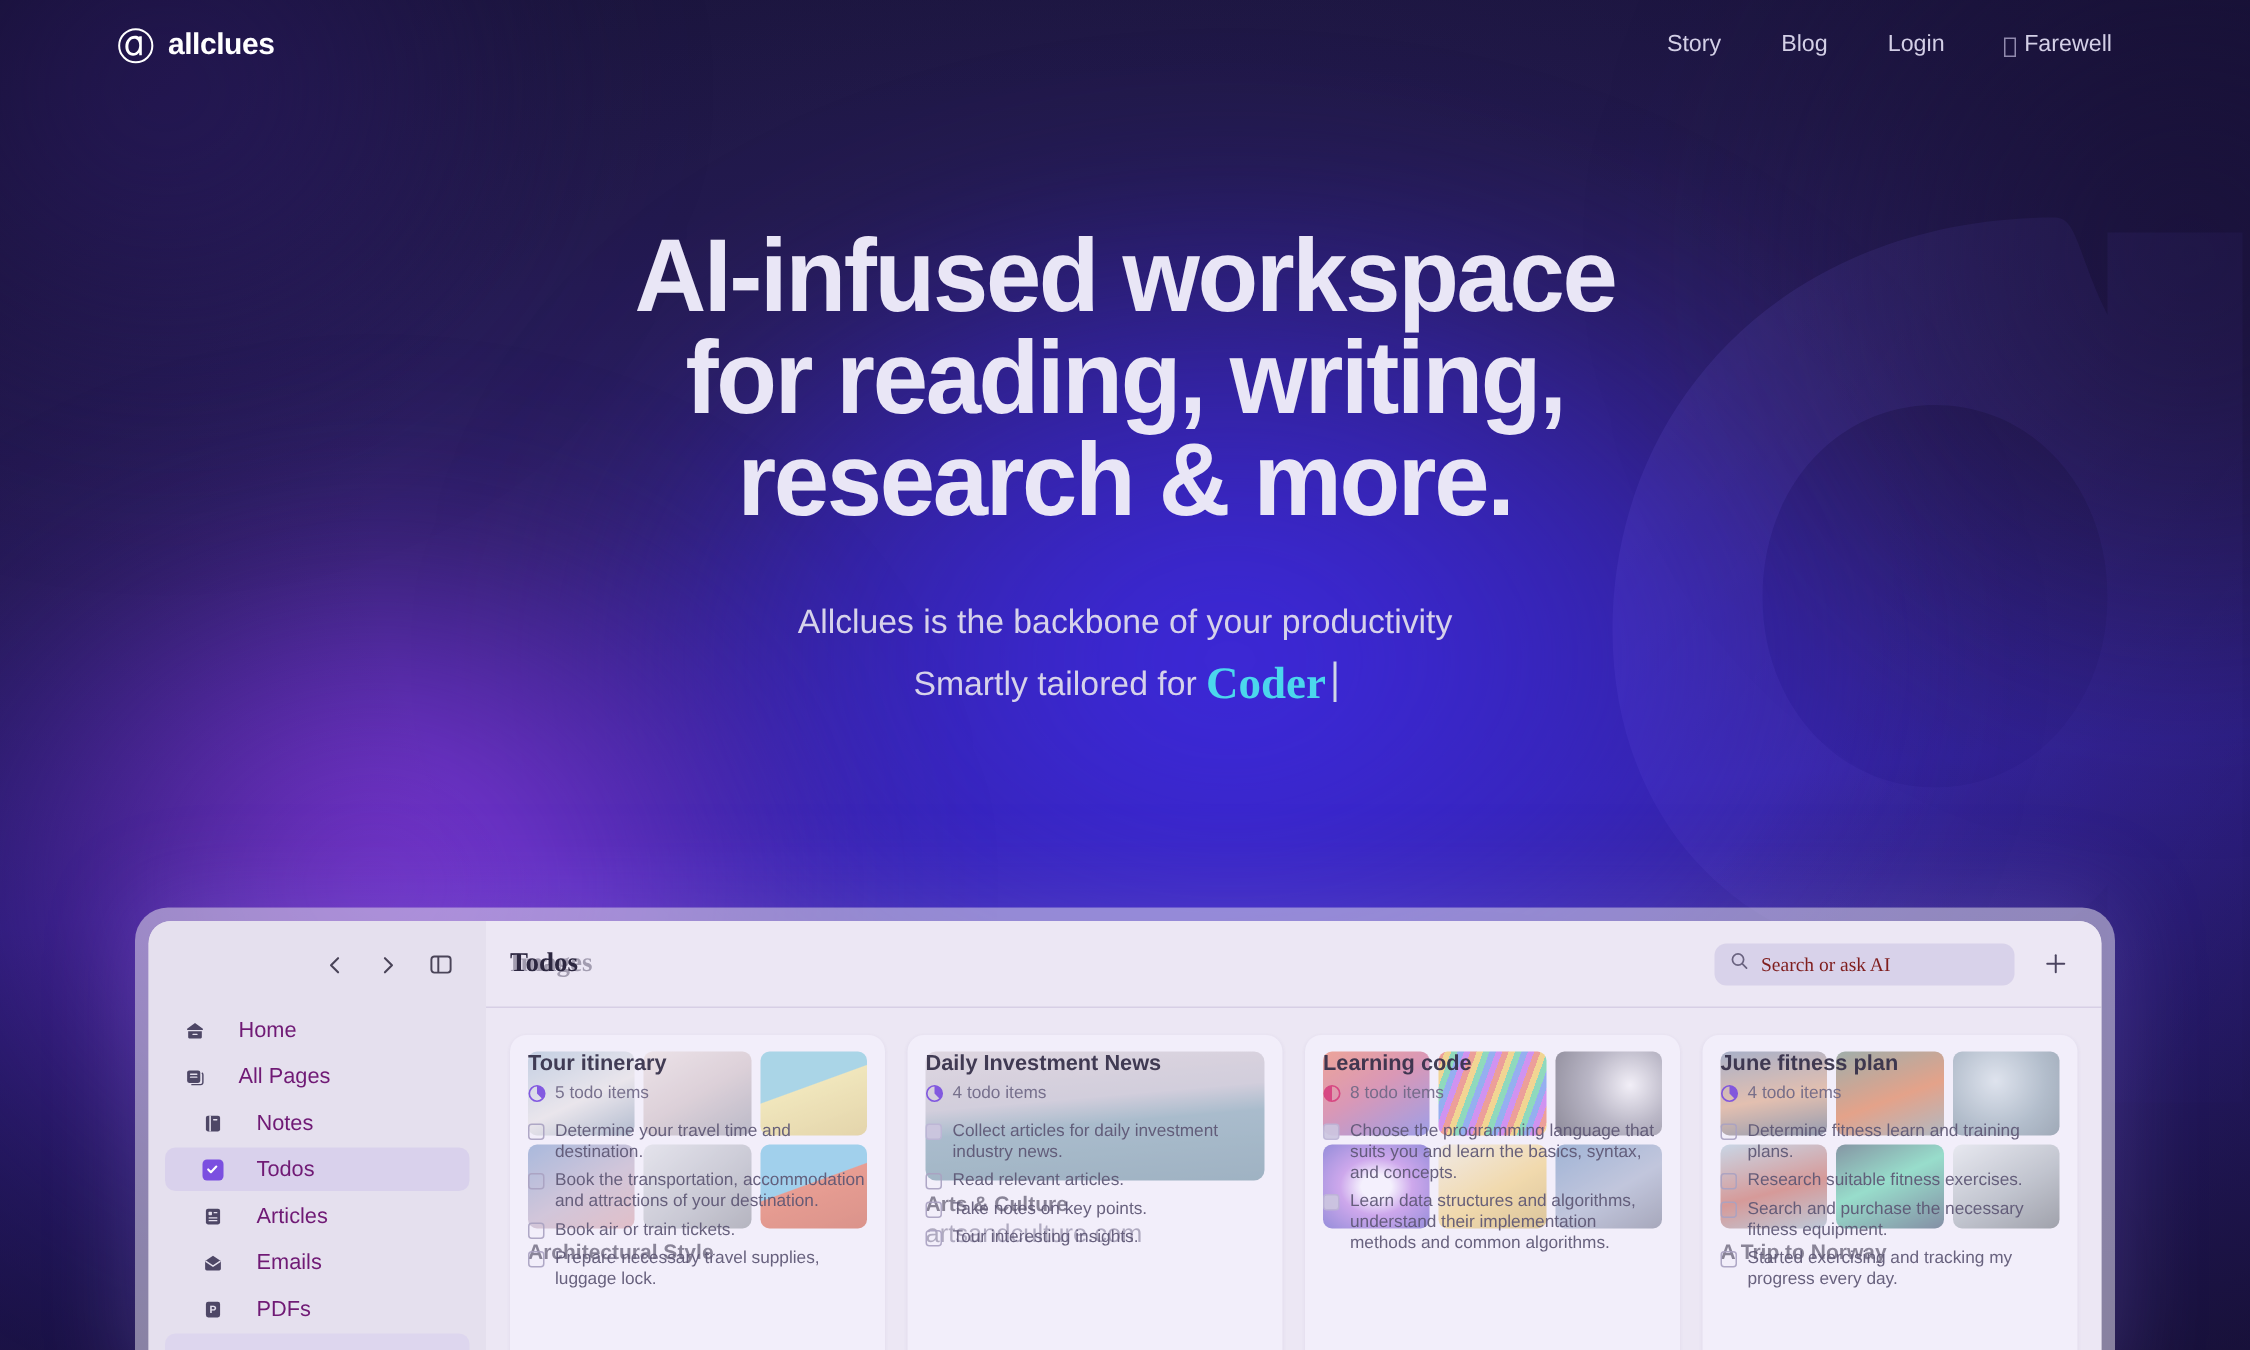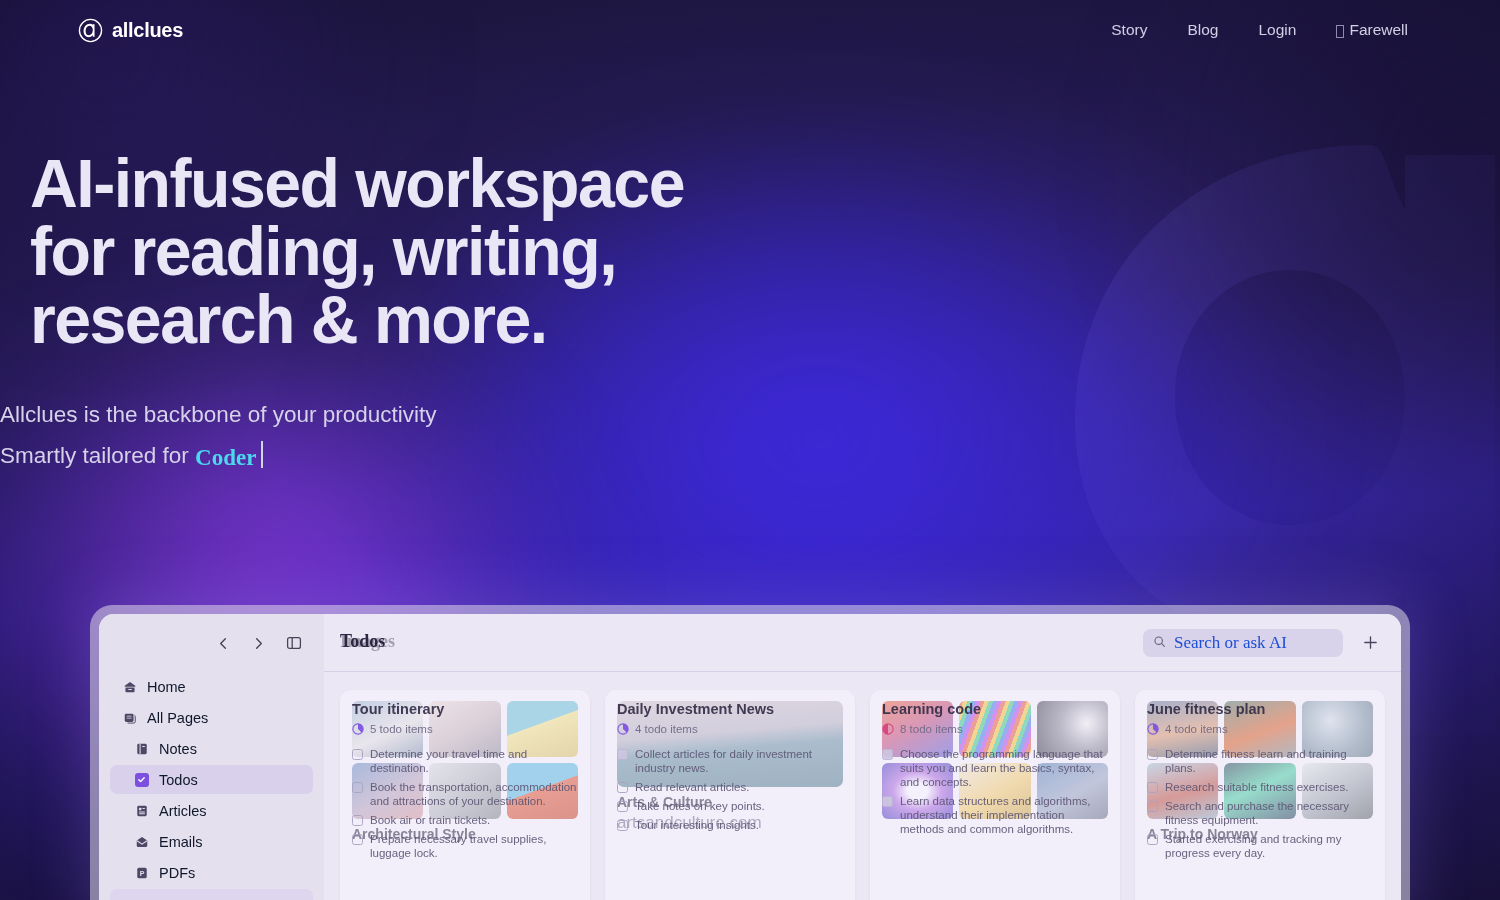--- a/index.html
+++ b/index.html
@@ -66,38 +66,38 @@
   .nav-link{
     color:#d3cfe6; font-size:15.5px; text-decoration:none; cursor:pointer; white-space:nowrap;
   }
   .nav-link.with-icon{ display:flex; align-items:center; gap:5px; }
   .tofu{
     display:inline-block; width:8px; height:13px;
     border:1px solid #b9b3d4; opacity:.75; position:relative; top:1px;
   }
 
   
-  #hero{ position:absolute; left:0; top:150px; width:1500px; text-align:left; z-index:20; }
+  #hero{ position:absolute; left:0; top:150px; width:1500px; text-align:center; z-index:20; }
   .headline{
     font-family:"Liberation Sans", sans-serif;
     font-weight:700;
     font-size:69px;
     line-height:68px;
     letter-spacing:-1.6px;
     color:#e9e6f6;
     transform:scaleX(0.96);
   }
   .headline .ln{ display:block; }
   .sub{ margin-top:40px; }
   .sub-line{
     font-size:22.5px; color:#d6d2ea; line-height:41px; font-weight:400;
   }
   .coder{
     font-family:"Liberation Serif", serif;
-    font-weight:700; font-size:23px; color:#4bd7ec;
+    font-weight:700; font-size:30px; color:#4bd7ec;
     letter-spacing:0px; vertical-align:-2px;
   }
   .caret{
     display:inline-block; width:2px; height:27px; background:#cfd6e8;
     vertical-align:-5px; margin-left:5px;
   }
 
   
   #app-window{
     position:absolute; left:90px; top:605px; width:1320px; height:330px;
@@ -123,23 +123,23 @@
     display:flex; flex-direction:column;
     position:relative;
   }
   .sb-top{
     height:58px; display:flex; align-items:center; justify-content:flex-end;
     gap:16px; padding-right:21px;
   }
   .sb-ico{ width:19px; height:19px; display:flex; align-items:center; justify-content:center; cursor:pointer; color:#4a4458; }
   .sb-list{ padding:0 11px; display:flex; flex-direction:column; gap:2px; }
   .sb-item{
-    height:29px; display:flex; align-items:center; gap:10px;
+    height:29px; display:flex; align-items:center; gap:22px;
     padding-left:12px; border-radius:7px; cursor:pointer;
-    color:#0f172a; font-size:14.5px;
+    color:#701a75; font-size:14.5px;
   }
   .sb-item.indent{ padding-left:24px; }
   .sb-item.active{ background:#d9d1ec; }
   .sb-item.ghost{ background:#ddd6ee; height:29px; }
   .sb-gl{ width:15px; height:15px; flex:none; display:flex; align-items:center; justify-content:center; }
   .chk{
     width:14px; height:14px; border-radius:3px; background:#7b4fe0;
     display:flex; align-items:center; justify-content:center;
   }
 
@@ -156,21 +156,21 @@
     position:absolute; left:0; top:0;
     font-size:18px; font-weight:600; color:#2c2740; white-space:nowrap;
   }
   .page-title.ghost{ opacity:.45; color:#4b4460; }
   .search-box{
     margin-left:auto; display:flex; align-items:center; gap:8px;
     width:200px; height:28px; border-radius:8px;
     background:rgba(213,206,231,0.85); padding:0 10px;
     cursor:text;
   }
-  .search-ph{ font-size:17px; color:#1d4ed8; }
+  .search-ph{ font-size:13px; color:#7f1d1d; }
   .plus-btn{
     margin-left:14px; width:26px; height:26px; display:flex; align-items:center;
     justify-content:center; cursor:pointer; color:#4b4460;
   }
 
   .cards{
     flex:1; display:flex; gap:15px; padding:18px 16px 0 16px; min-height:0;
   }
   .card{
     flex:1; min-width:0;

